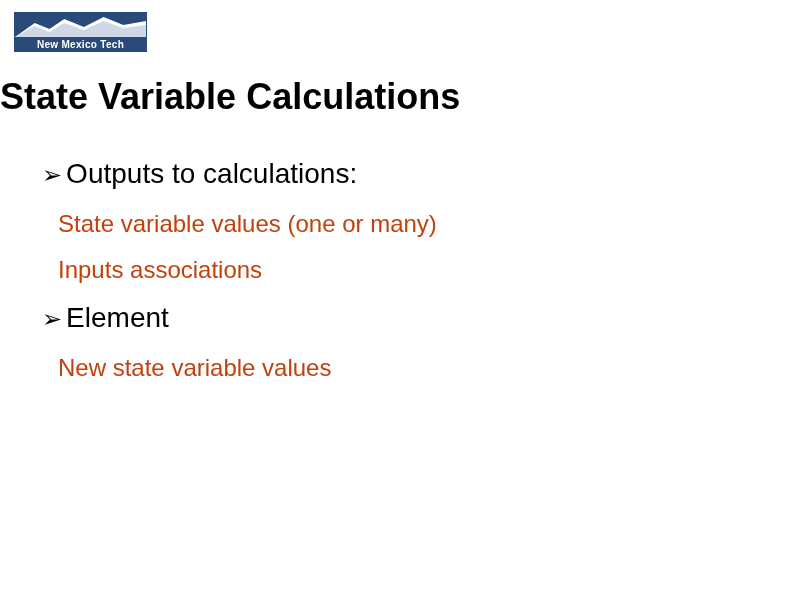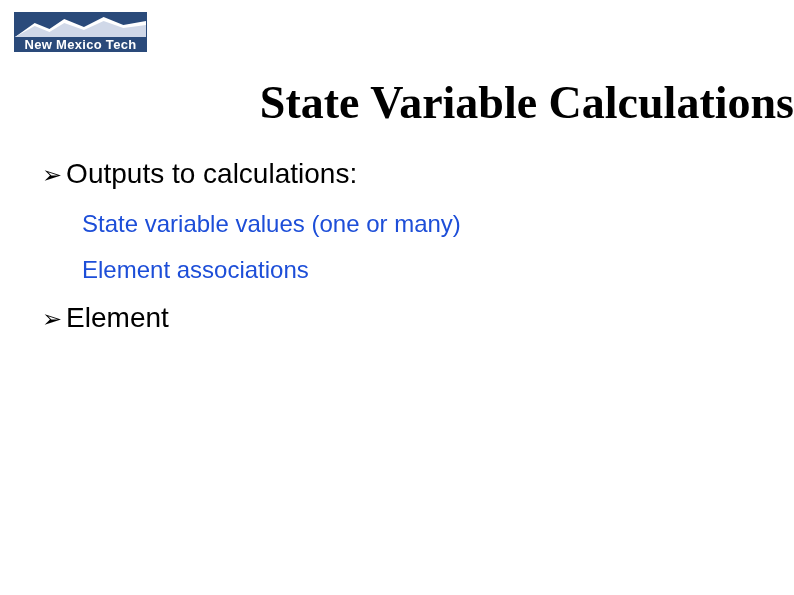--- a/index.html
+++ b/index.html
@@ -33,37 +33,36 @@
     position: absolute;
     bottom: 0;
     left: 0;
     width: 100%;
     height: 100%;
   }
   .logo-bottom {
     height: 15px;
     background: #2a4a7a;
     color: #ffffff;
-    font-size: 13px;
+    font-size: 10px;
     font-weight: bold;
     display: flex;
     align-items: center;
     justify-content: center;
     letter-spacing: 0.3px;
   }
   .title {
     position: absolute;
     top: 76px;
     left: 0;
     width: 100%;
-    text-align: right;
-    font-size: 46px;
+    text-align: left;
+    font-size: 36px;
     font-weight: bold;
     color: #000000;
-    font-family: Liberation Serif, serif;
   }
   .content {
     position: absolute;
     top: 158px;
     left: 42px;
     right: 42px;
   }
   .bullet-main {
     font-size: 28px;
     color: #000000;
@@ -71,22 +70,22 @@
     display: flex;
     align-items: baseline;
   }
   .bullet-main .arrow {
     font-size: 24px;
     margin-right: 4px;
     flex-shrink: 0;
   }
   .sub-item {
     font-size: 24px;
-    color: #1d4ed8;
-    margin-left: 40px;
+    color: #c2410c;
+    margin-left: 16px;
     margin-bottom: 18px;
   }
   .section-gap {
     margin-top: 6px;
   }
 </style>
 </head>
 <body>
 
 <div class="logo">
@@ -101,19 +100,20 @@
 </div>
 
 <h1 class="title">State Variable Calculations</h1>
 
 <div class="content">
   <div class="bullet-main">
     <span class="arrow">➢</span>
     <span>Outputs to calculations:</span>
   </div>
   <div class="sub-item">State variable values (one or many)</div>
-  <div class="sub-item">Element associations</div>
+  <div class="sub-item">Inputs associations</div>
 
   <div class="bullet-main section-gap">
     <span class="arrow">➢</span>
     <span>Element</span>
   </div>
+  <div class="sub-item">New state variable values</div>
 </div>
 
 </body></html>

